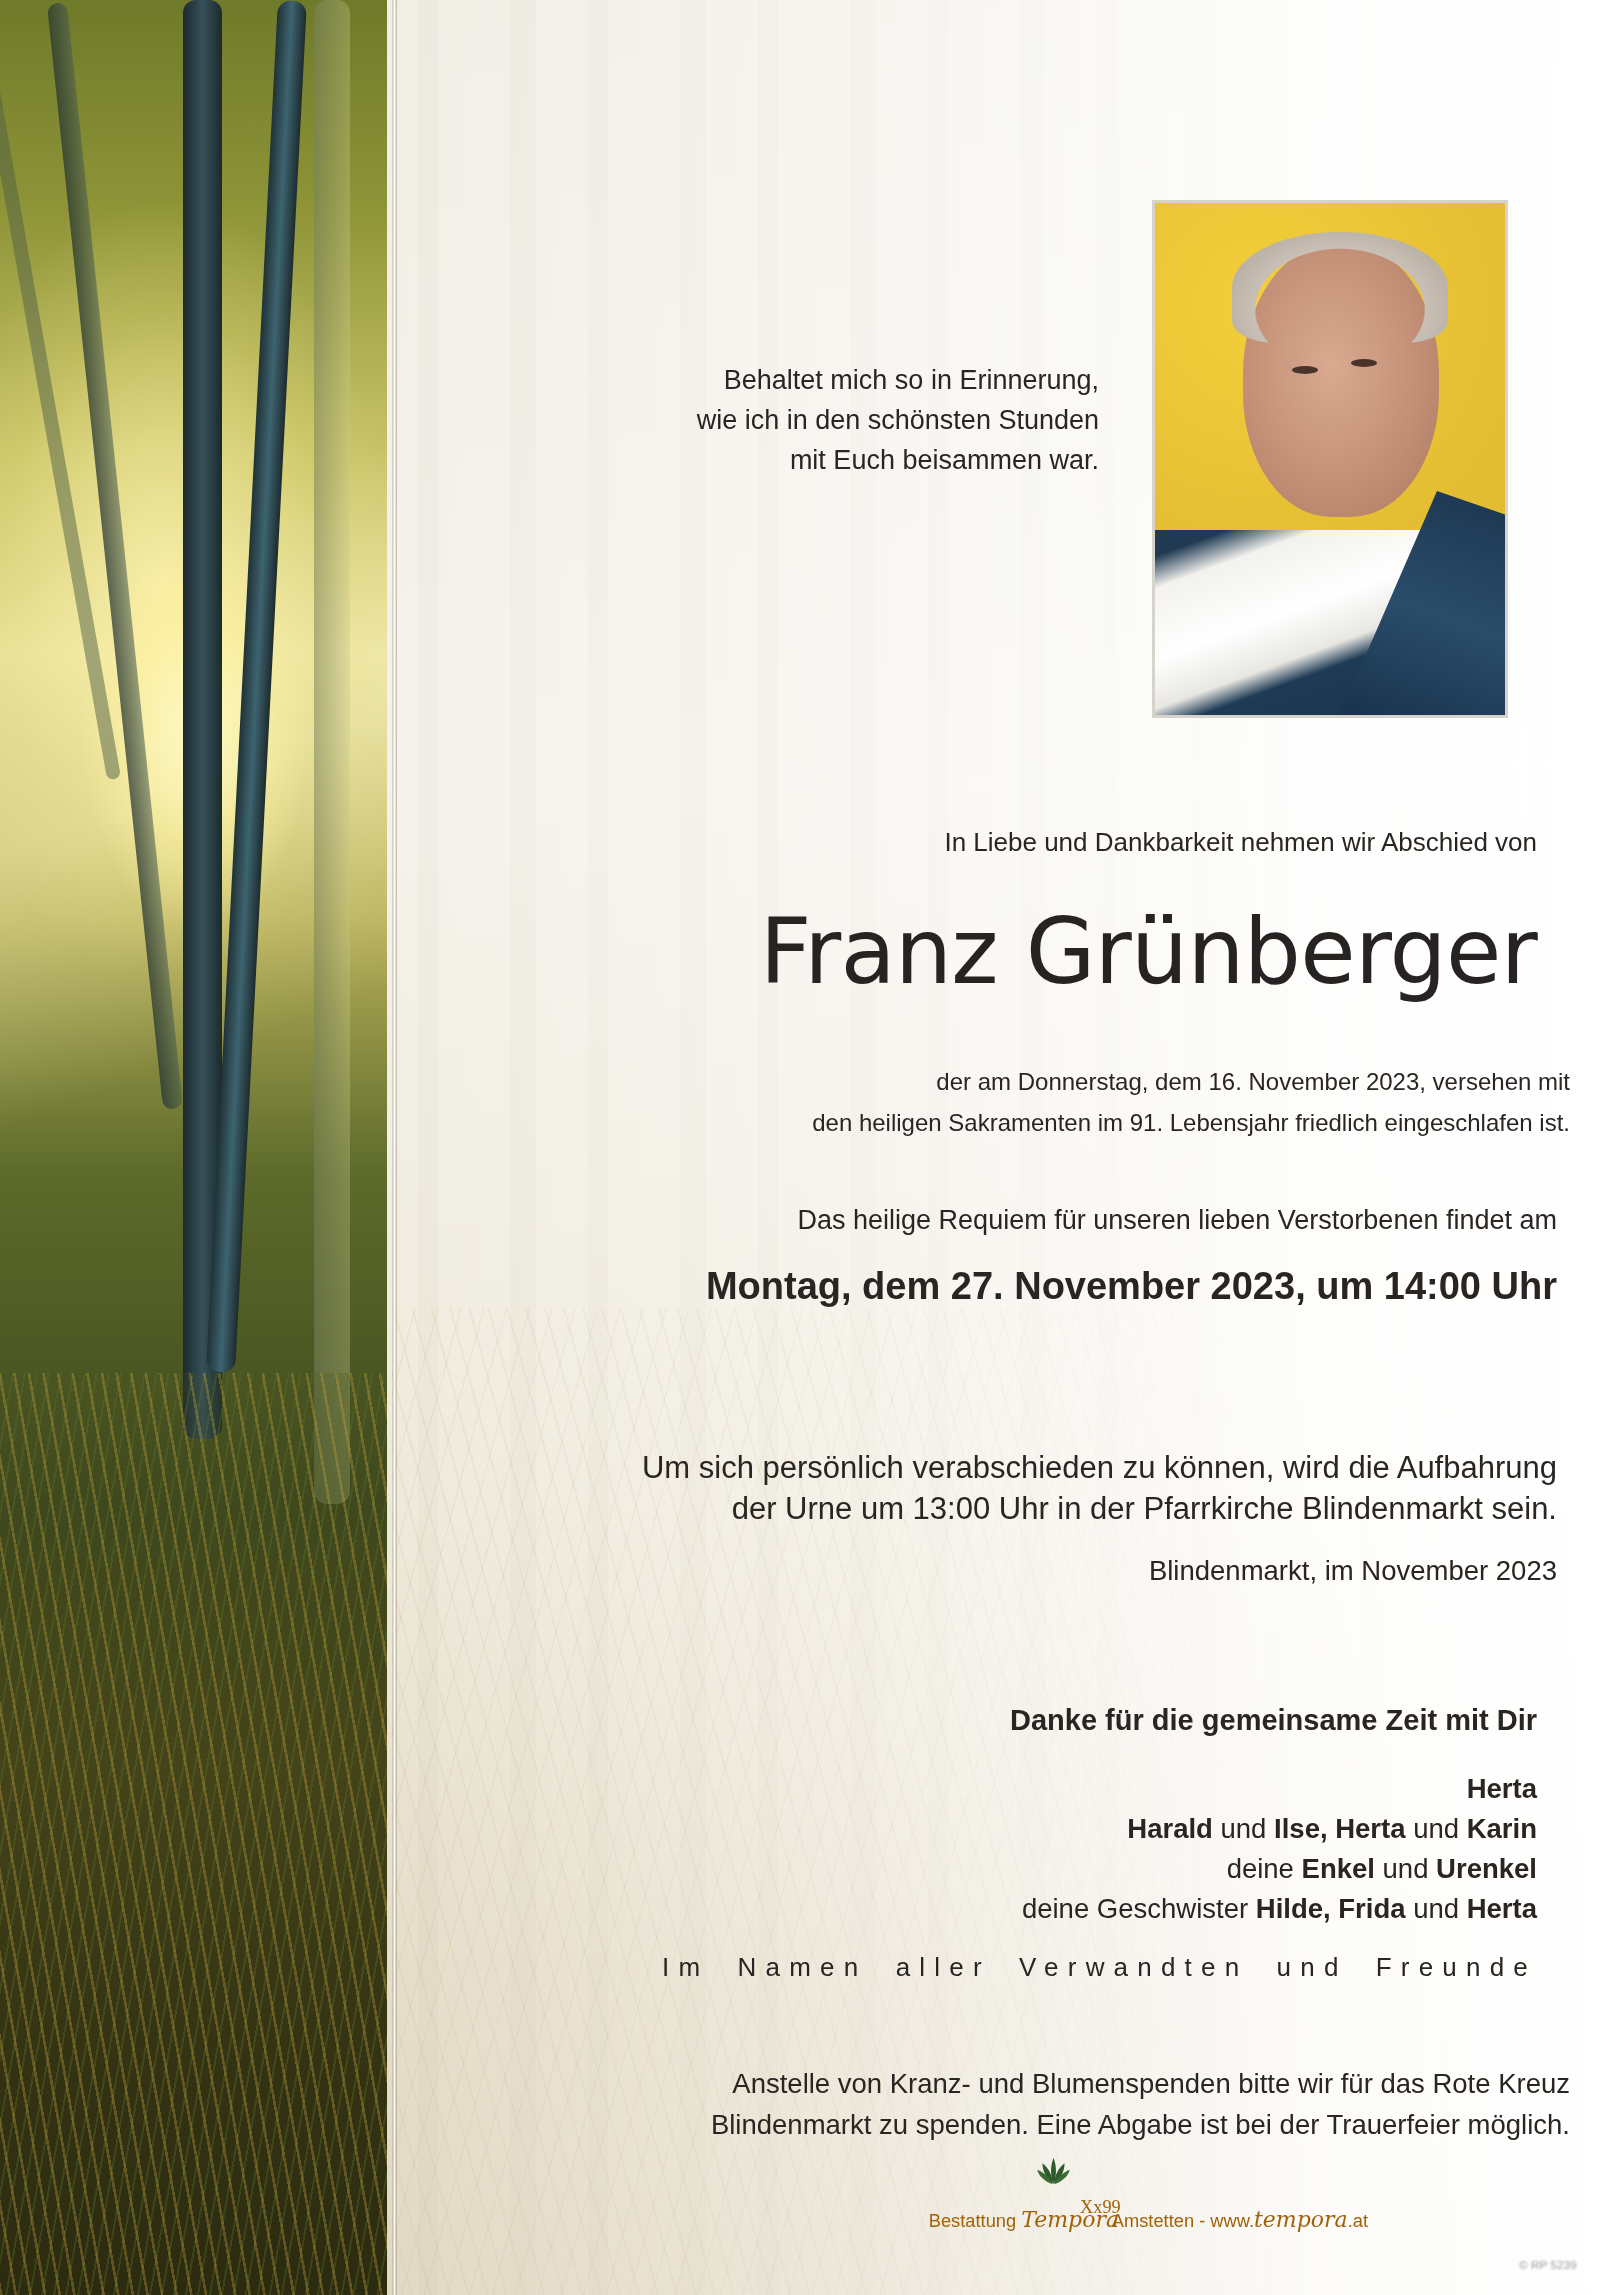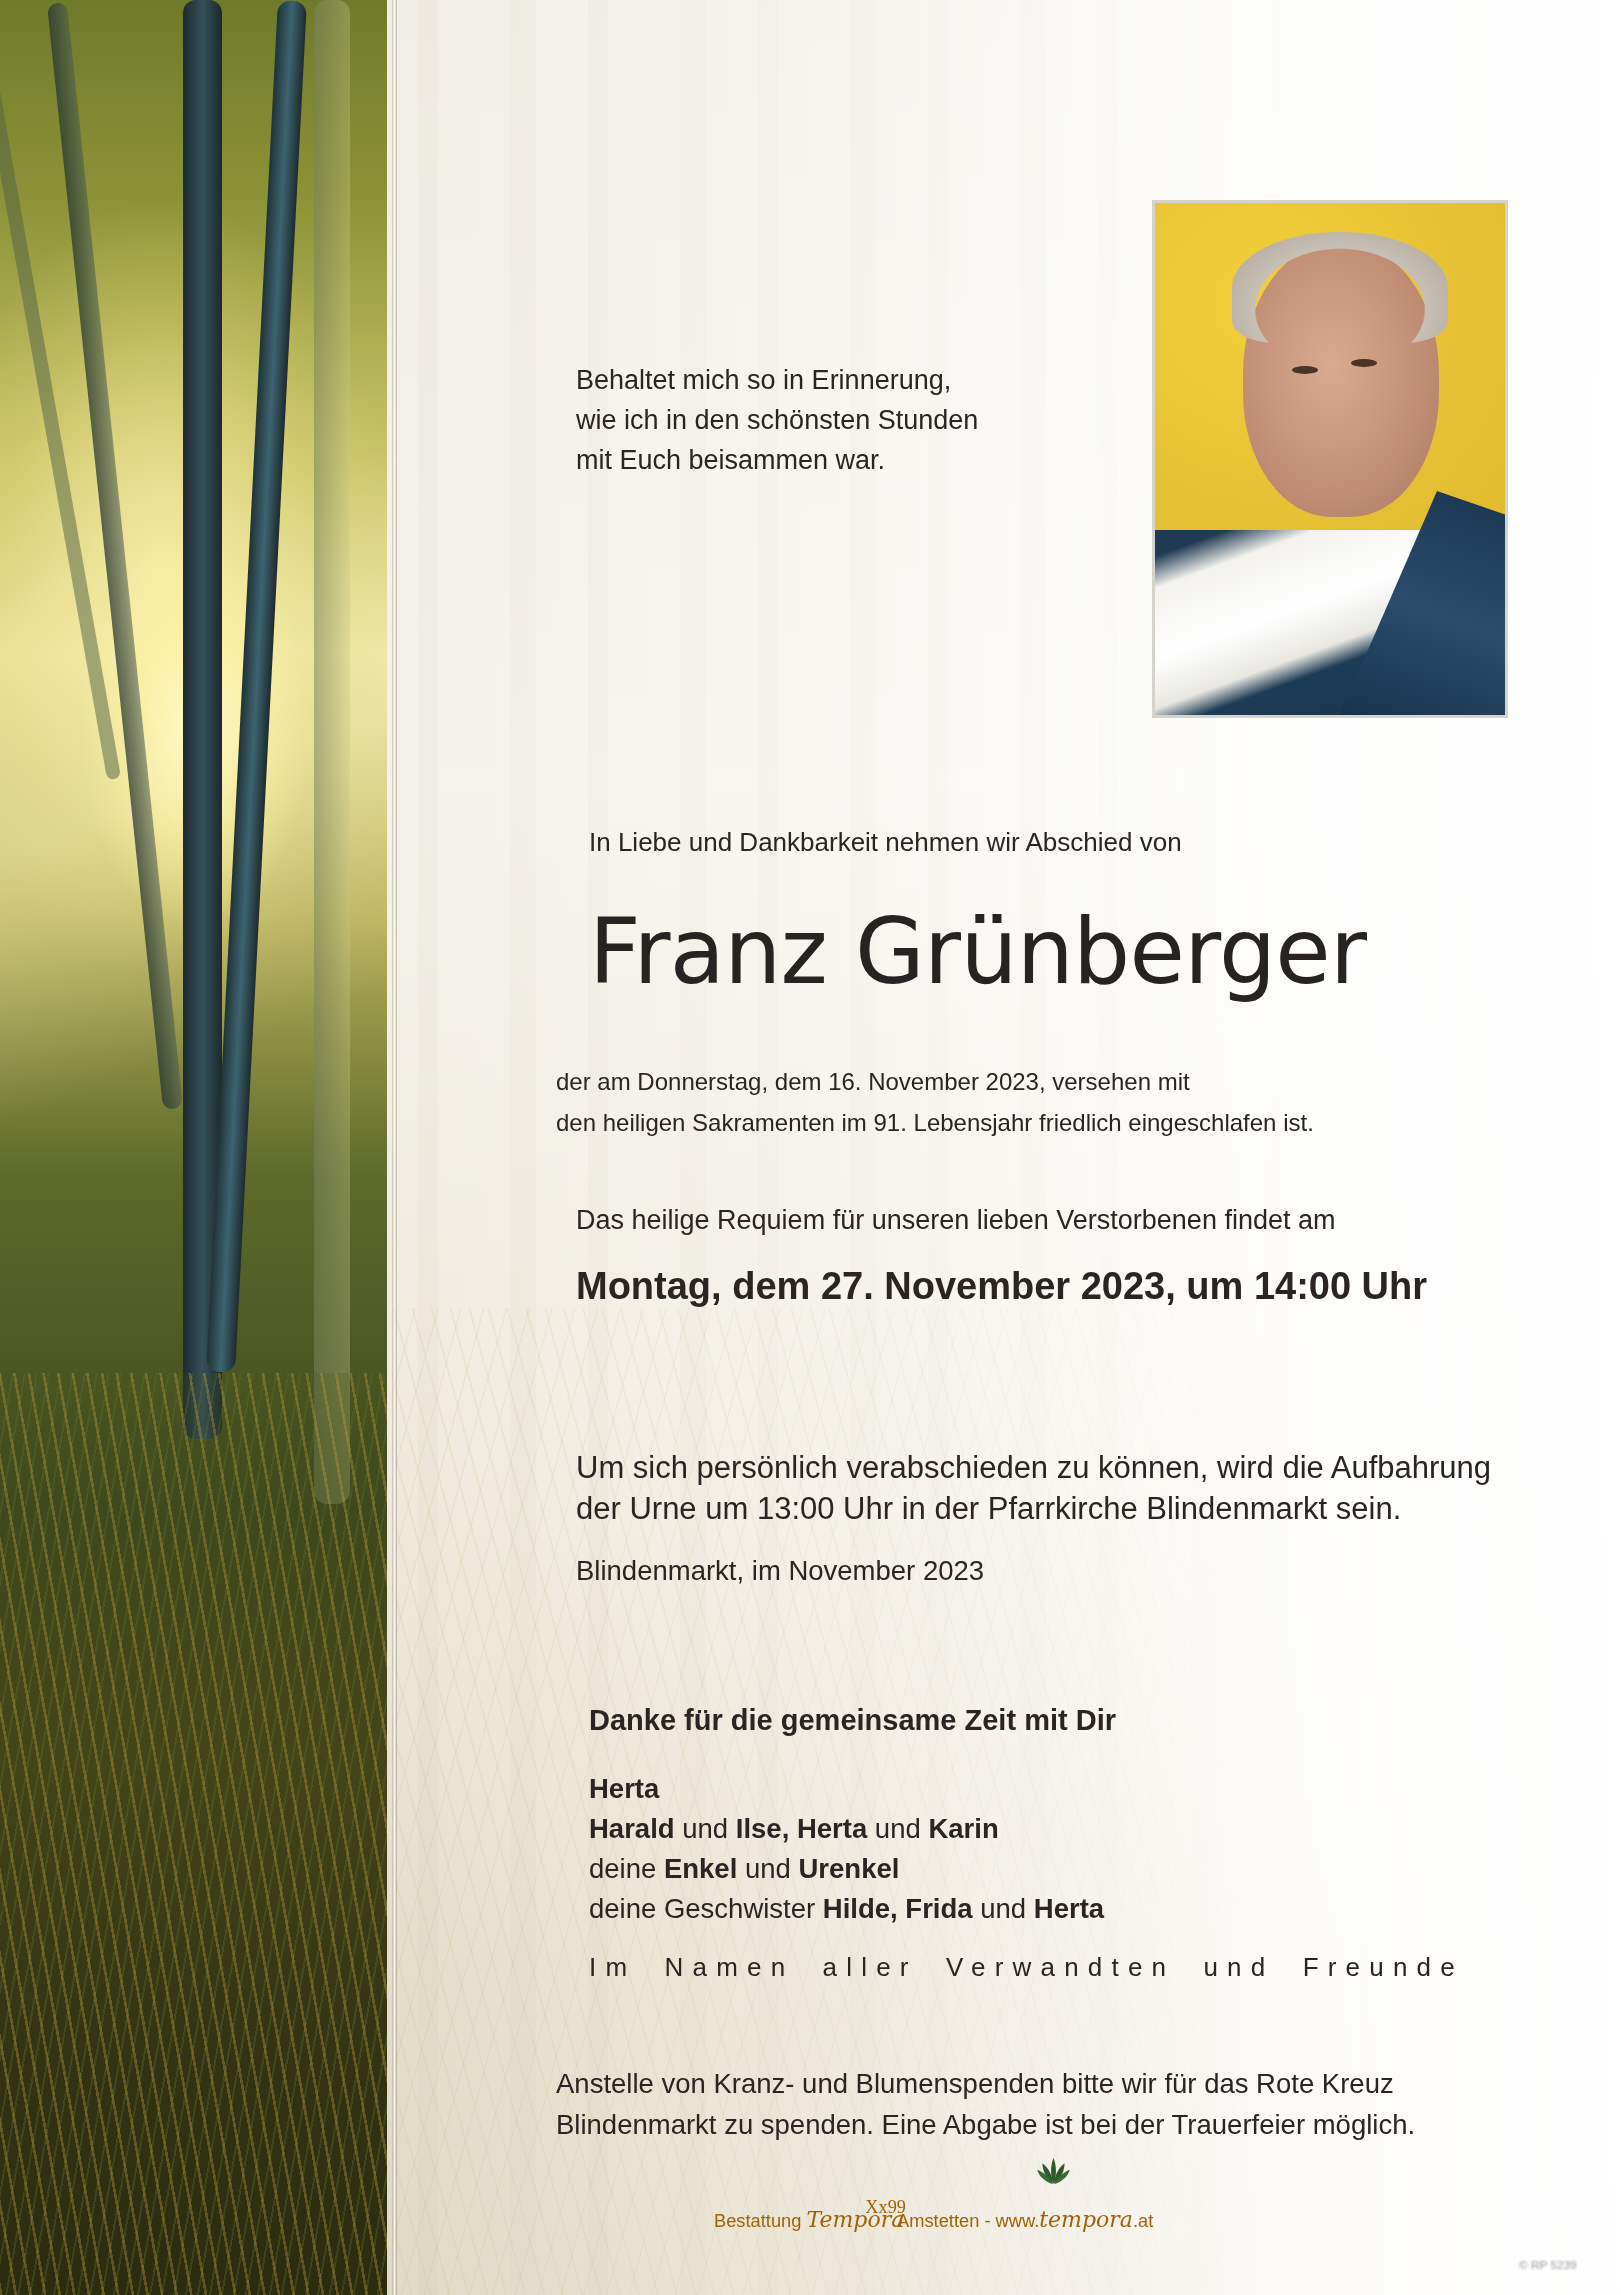--- a/index.html
+++ b/index.html
@@ -39,21 +39,21 @@
   .undergrowth { position:absolute; left:0; top:1373px; width:387px; height:922px;
     background:
       repeating-linear-gradient(80deg, rgba(190,160,60,0.35) 0px, rgba(190,160,60,0.35) 2.6px, rgba(0,0,0,0) 2.6px, rgba(0,0,0,0) 14.4px),
       repeating-linear-gradient(100deg, rgba(90,110,40,0.35) 0px, rgba(90,110,40,0.35) 2px, rgba(0,0,0,0) 2px, rgba(0,0,0,0) 11.8px),
       linear-gradient(180deg, rgba(70,80,30,0.2), rgba(40,40,15,0.5)); }
   .divider { position:absolute; left:392px; top:0; width:5.2px; height:2295px;
     background:linear-gradient(90deg, rgba(120,110,80,0.35), rgba(255,255,255,0.7), rgba(120,110,80,0.45)); }
 
   
   .content { position:absolute; left:0; top:0; width:1622px; height:2295px; }
-  .center-block { position:absolute; text-align:left; }
+  .center-block { position:absolute; text-align:right; }
 
   .quote { left:576px; width:523px; top:360px; font-size:27px; line-height:40px; color:#2a2522; }
 
   .photo-frame { position:absolute; left:1152px; top:200px; width:356px; height:518px;
     background:#d9d6d0; padding:0; box-sizing:border-box; border:3.9px solid #d6d3cd; }
   .photo { position:absolute; left:0; top:0; right:0; bottom:0; overflow:hidden;
     background:
       radial-gradient(circle at 30% 20%, #f2cf3a, #e8c235 40%, #d9b22a 100%); }
   .head { position:absolute; left:88px; top:39px; width:196px; height:275px; border-radius:48% 48% 45% 45%;
     background:radial-gradient(ellipse at 45% 45%, #d9aa90, #c18e75 60%, #a9765f 100%); }

